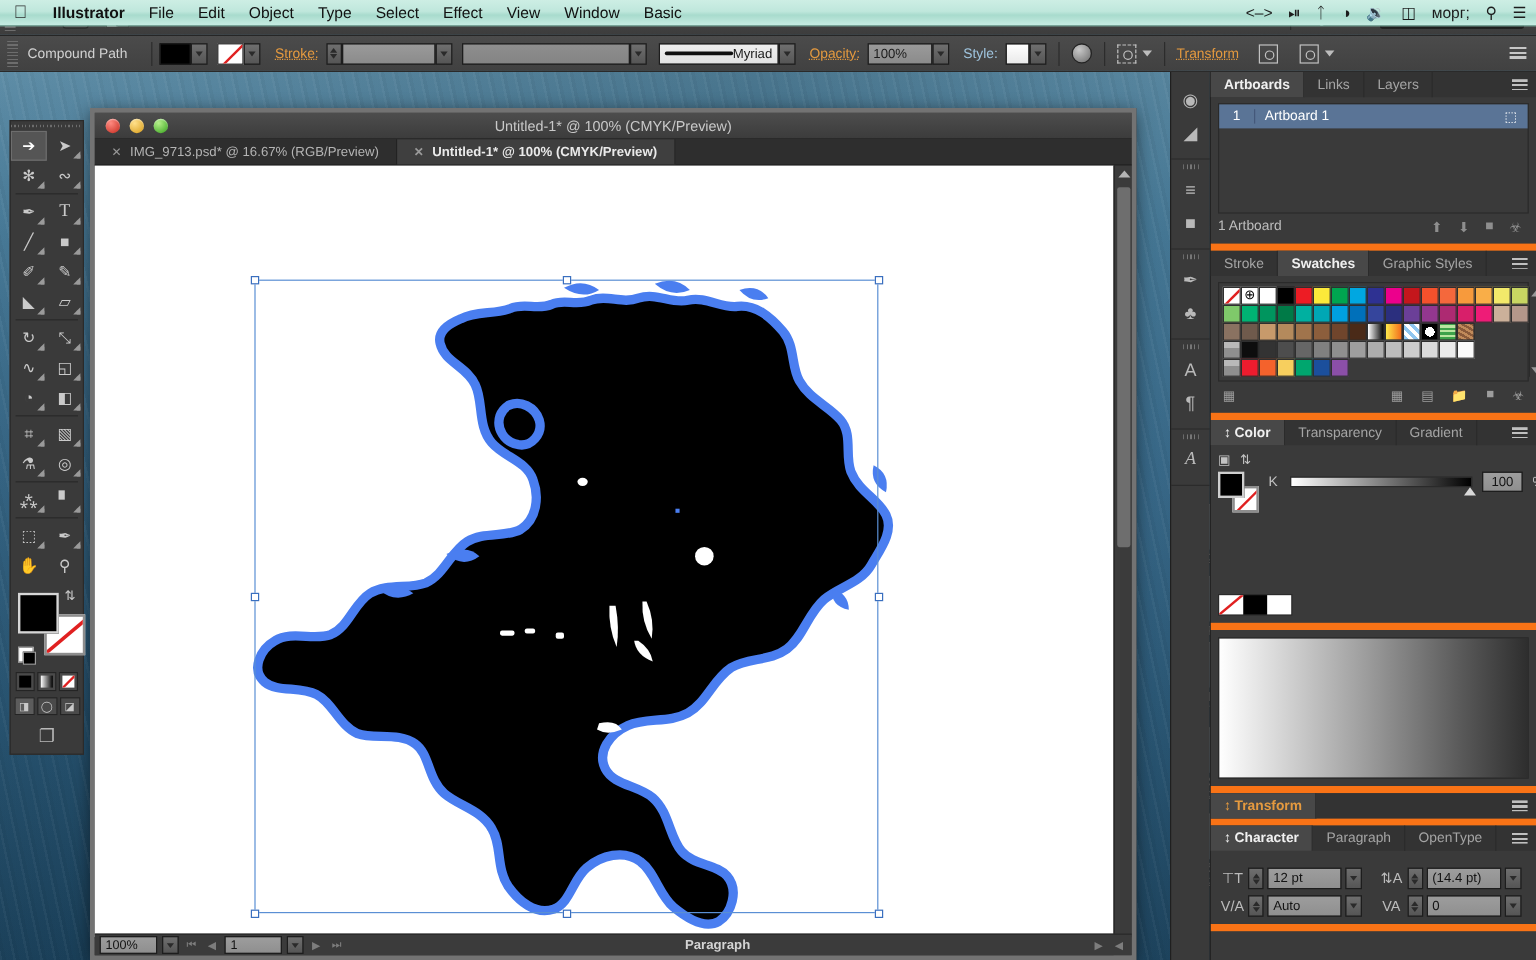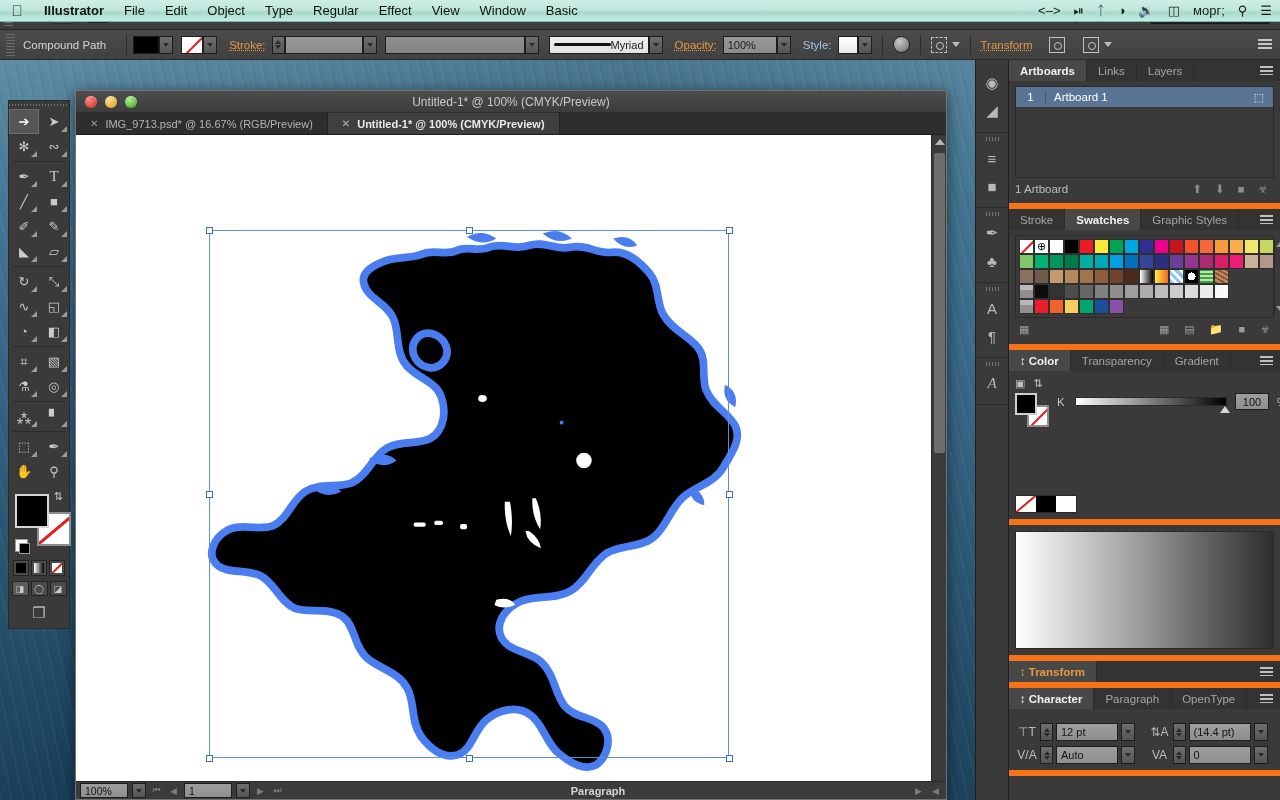--- a/index.html
+++ b/index.html
@@ -111,21 +111,21 @@
   
   .tooltip{
     position:absolute; left:148px; top:85px; z-index:80;
     background:#fbf5cf; border:1px solid #8a8a6e; color:#1a1a1a;
     font-size:11.5px; padding:2px 6px; white-space:nowrap;
     box-shadow:0 1px 3px rgba(0,0,0,.45);
   }
 
   
   .docwin{ position:absolute; left:75px; top:90px; width:872px; height:710px; z-index:25;
-    background:#3a3a3a; border:1px solid #737373; box-shadow:0 3px 14px rgba(0,0,0,.55); }
+    background:#3a3a3a; border:4px solid #737373; box-shadow:0 3px 14px rgba(0,0,0,.55); }
   .titlebar{ height:22px; background:linear-gradient(180deg,#4d4d4d,#3c3c3c); border-bottom:1px solid #2a2a2a;
     display:flex; align-items:center; position:relative;}
   .traffic{ display:flex; gap:8px; padding-left:9px; }
   .tl{ width:12px;height:12px;border-radius:50%; box-shadow:inset 0 1px 1px rgba(255,255,255,.45);}
   .tl.r{background:radial-gradient(circle at 35% 30%,#ff8a80,#c5291d);}
   .tl.y{background:radial-gradient(circle at 35% 30%,#ffe08a,#d79b17);}
   .tl.g{background:radial-gradient(circle at 35% 30%,#b5f08a,#33a01a);}
   .doctitle{ position:absolute; left:0; right:0; text-align:center; color:#c9c9c9; font-size:12px; }
   .tabbar{ height:22px; background:#2e2e2e; display:flex; align-items:stretch; border-bottom:1px solid #1f1f1f;}
   .dtab{ display:flex; align-items:center; gap:7px; padding:0 14px; font-size:11px;
@@ -287,21 +287,21 @@
     <span class="sub">201</span>
   </div>
 
   <div class="menubar">
     <div class="mb-apple"></div>
     <div class="mb-item bold">Illustrator</div>
     <div class="mb-item">File</div>
     <div class="mb-item">Edit</div>
     <div class="mb-item">Object</div>
     <div class="mb-item">Type</div>
-    <div class="mb-item">Regular</div>
+    <div class="mb-item">Select</div>
     <div class="mb-item">Effect</div>
     <div class="mb-item">View</div>
     <div class="mb-item">Window</div>
     <div class="mb-item">Basic</div>
     <div class="mb-right">
       <span class="mb-ic">&lt;–&gt;</span>
       <span class="mb-ic">⏯</span>
       <span class="mb-ic">ᛏ</span>
       <span class="mb-ic">◑</span>
       <span class="mb-ic">🔉</span>

